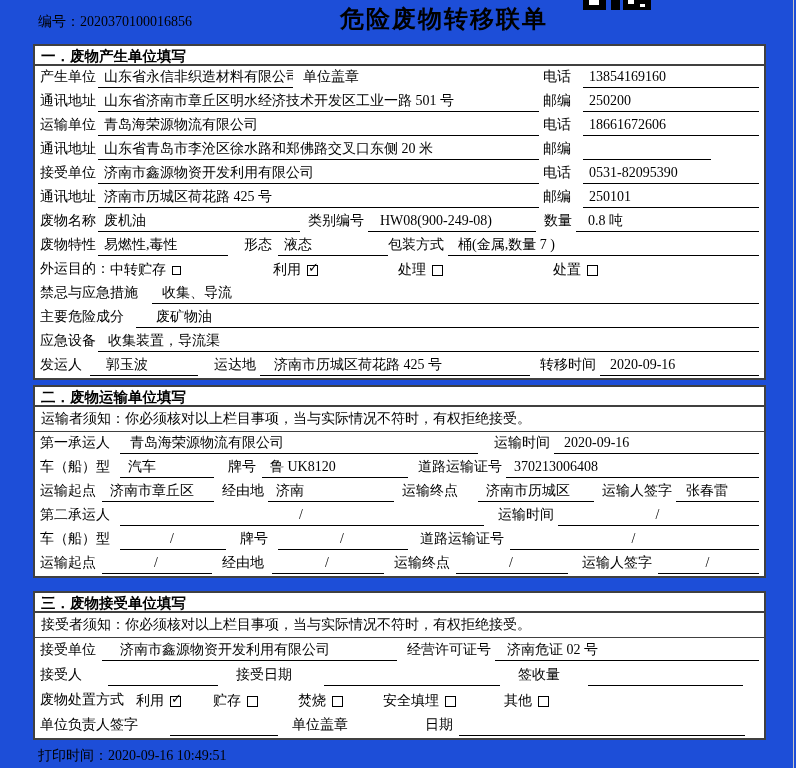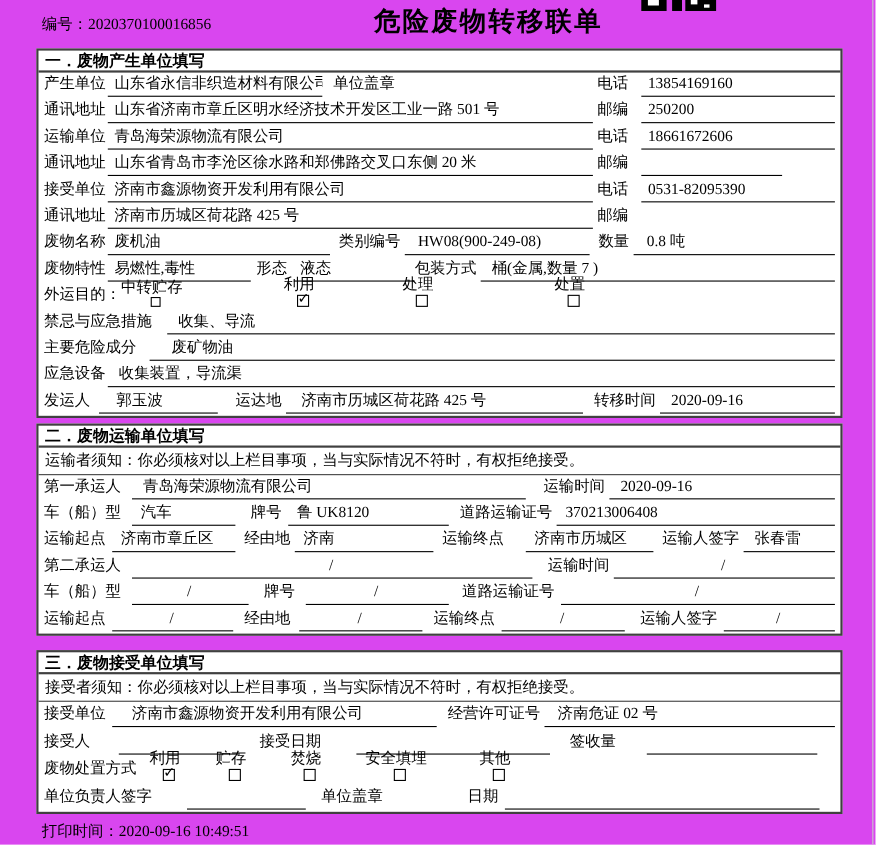--- a/index.html
+++ b/index.html
@@ -1,17 +1,17 @@
 <!DOCTYPE html>
 <html><head>
 <meta charset="utf-8">
 <style>
   * { margin:0; padding:0; box-sizing:border-box; }
   html,body { background:#fff; }
-  .page { position:relative; width:796px; height:768px; background:#d946ef;
+  .page { position:relative; width:796px; height:768px; background:#1d4ed8;
           font-family:"Liberation Serif","DejaVu Serif",serif; color:#000; overflow:hidden; }
   .edge { position:absolute; top:0; right:2px; width:1px; height:768px; background:#c9c9c9; }
 
   
   .serial { position:absolute; left:38px; top:13px; font-size:14px; }
   .title  { position:absolute; left:0; top:3px; width:100%; text-align:center;
             font-size:24px; font-weight:bold; letter-spacing:2px; text-indent:80px;padding-left:12px; }
   .qr { position:absolute; left:583px; top:0; width:70px; height:10px; }
   .qr div { position:absolute; }
   .qb { background:#000; }
@@ -32,21 +32,21 @@
   .val { border-bottom:1px solid #000; line-height:18px; padding:0 2px 1px 6px;
          margin-bottom:2px; min-width:10px; overflow:hidden; }
   .ctr { text-align:center; padding-left:0; }
   .f1 { flex:1 1 auto; min-width:0; }
   .sp { flex:1; }
   .rg { display:flex; align-items:flex-end; width:216px; flex-shrink:0; }
   .rg .lbl { width:40px; }
   .rg .val { flex:1; }
 
   
-  .opt { display:flex; align-items:center; padding-bottom:3px;flex-direction:column; }
+  .opt { display:flex; align-items:center; padding-bottom:3px; }
   .cb { width:11px; height:11px; border:1px solid #000; margin-left:6px; position:relative; flex-shrink:0; }
   .cb.sm { width:9px; height:9px; }
   .ck { position:absolute; left:0; top:-5px; font-size:13px; font-style:normal; line-height:1; }
 
   .footer { margin:7px 0 0 38px; font-size:14px; }
 </style>
 </head>
 <body>
 
 <div class="page">
@@ -113,36 +113,37 @@
         <span class="lbl">电话</span>
         <span class="val">0531-82095390</span>
       </span>
     </div>
 
     <div class="row">
       <span class="lbl" style="width:58px">通讯地址</span>
       <span class="val f1" style="margin-right:4px">济南市历城区荷花路 425 号</span>
       <span class="rg">
         <span class="lbl">邮编</span>
+        <span class="val">250101</span>
       </span>
     </div>
 
     <div class="row">
       <span class="lbl" style="width:58px">废物名称</span>
       <span class="val" style="width:202px">废机油</span>
       <span class="lbl" style="margin-left:8px">类别编号</span>
       <span class="val" style="width:168px;padding-left:12px;margin-left:4px">HW08(900-249-08)</span>
       <span class="lbl" style="margin-left:8px">数量</span>
       <span class="val f1" style="padding-left:12px;margin-left:4px">0.8 吨</span>
     </div>
 
     <div class="row">
       <span class="lbl" style="width:58px">废物特性</span>
       <span class="val" style="width:130px">易燃性,毒性</span>
-      <span class="lbl" style="margin-left:5px">形态</span>
+      <span class="lbl" style="margin-left:16px">形态</span>
       <span class="val" style="width:110px;margin-left:6px">液态</span>
       <span class="lbl" style="">包装方式</span>
       <span class="val f1" style="margin-left:4px;padding-left:10px">桶(金属,数量 7 )</span>
     </div>
 
     <div class="row">
       <span class="lbl">外运目的：</span>
       <span class="opt">
         <span>中转贮存</span>
         <span class="cb sm"></span>

